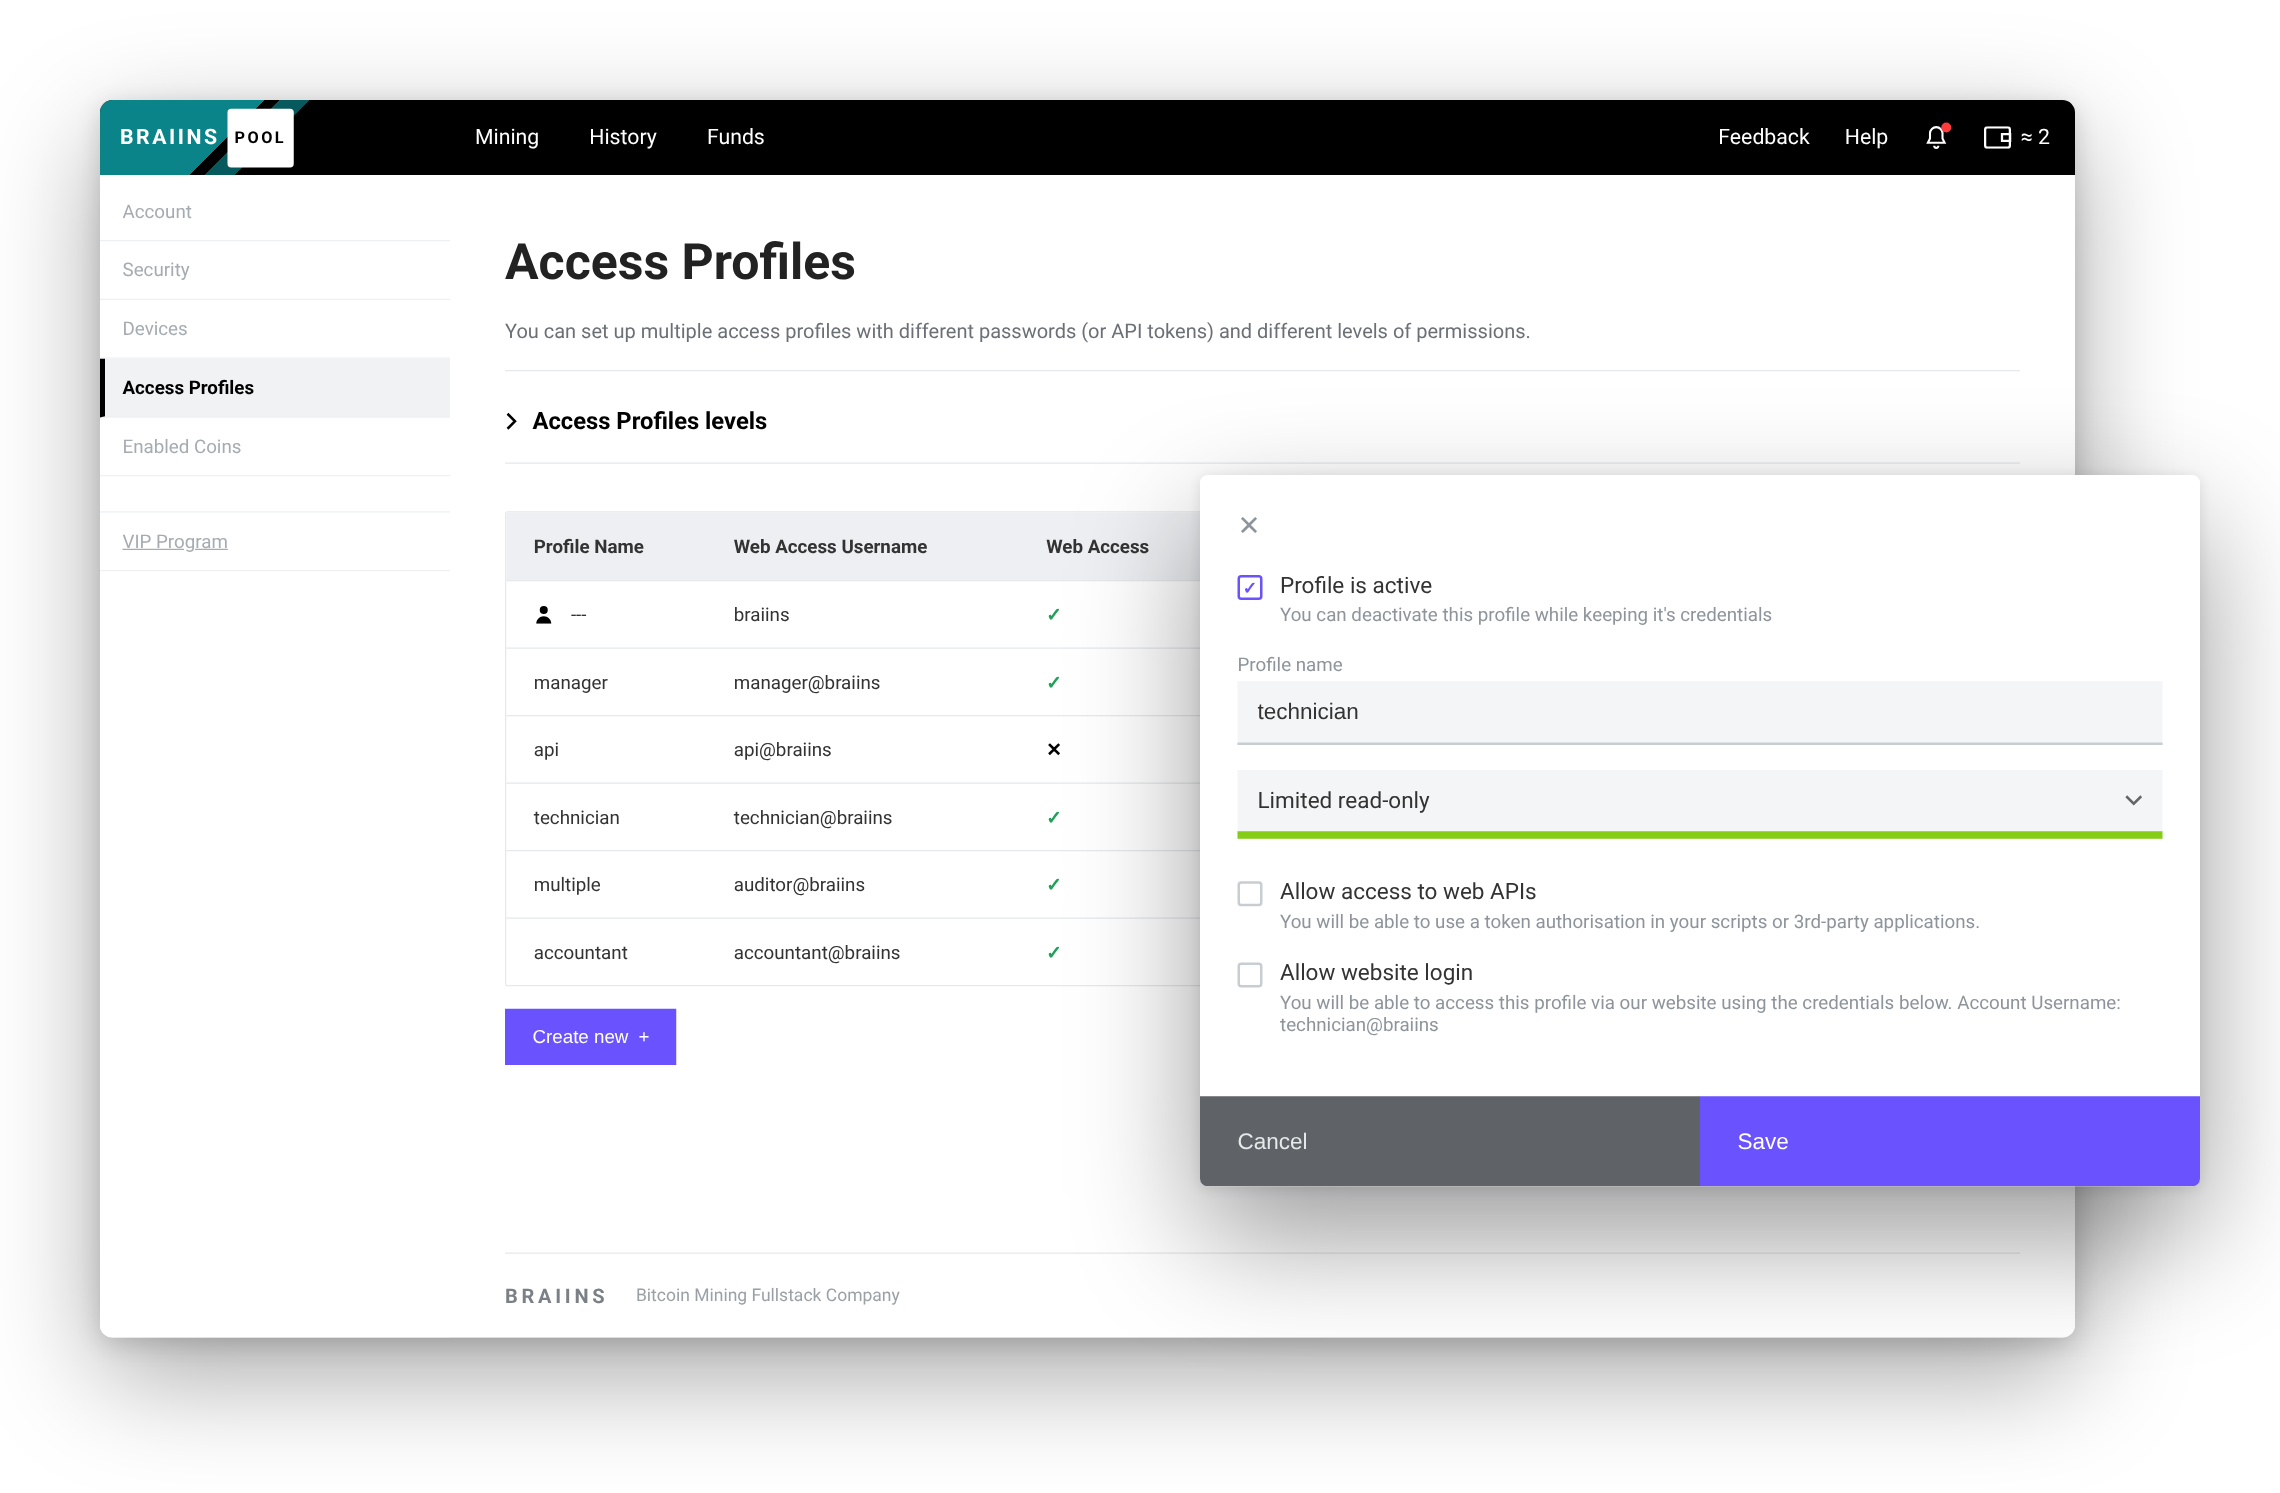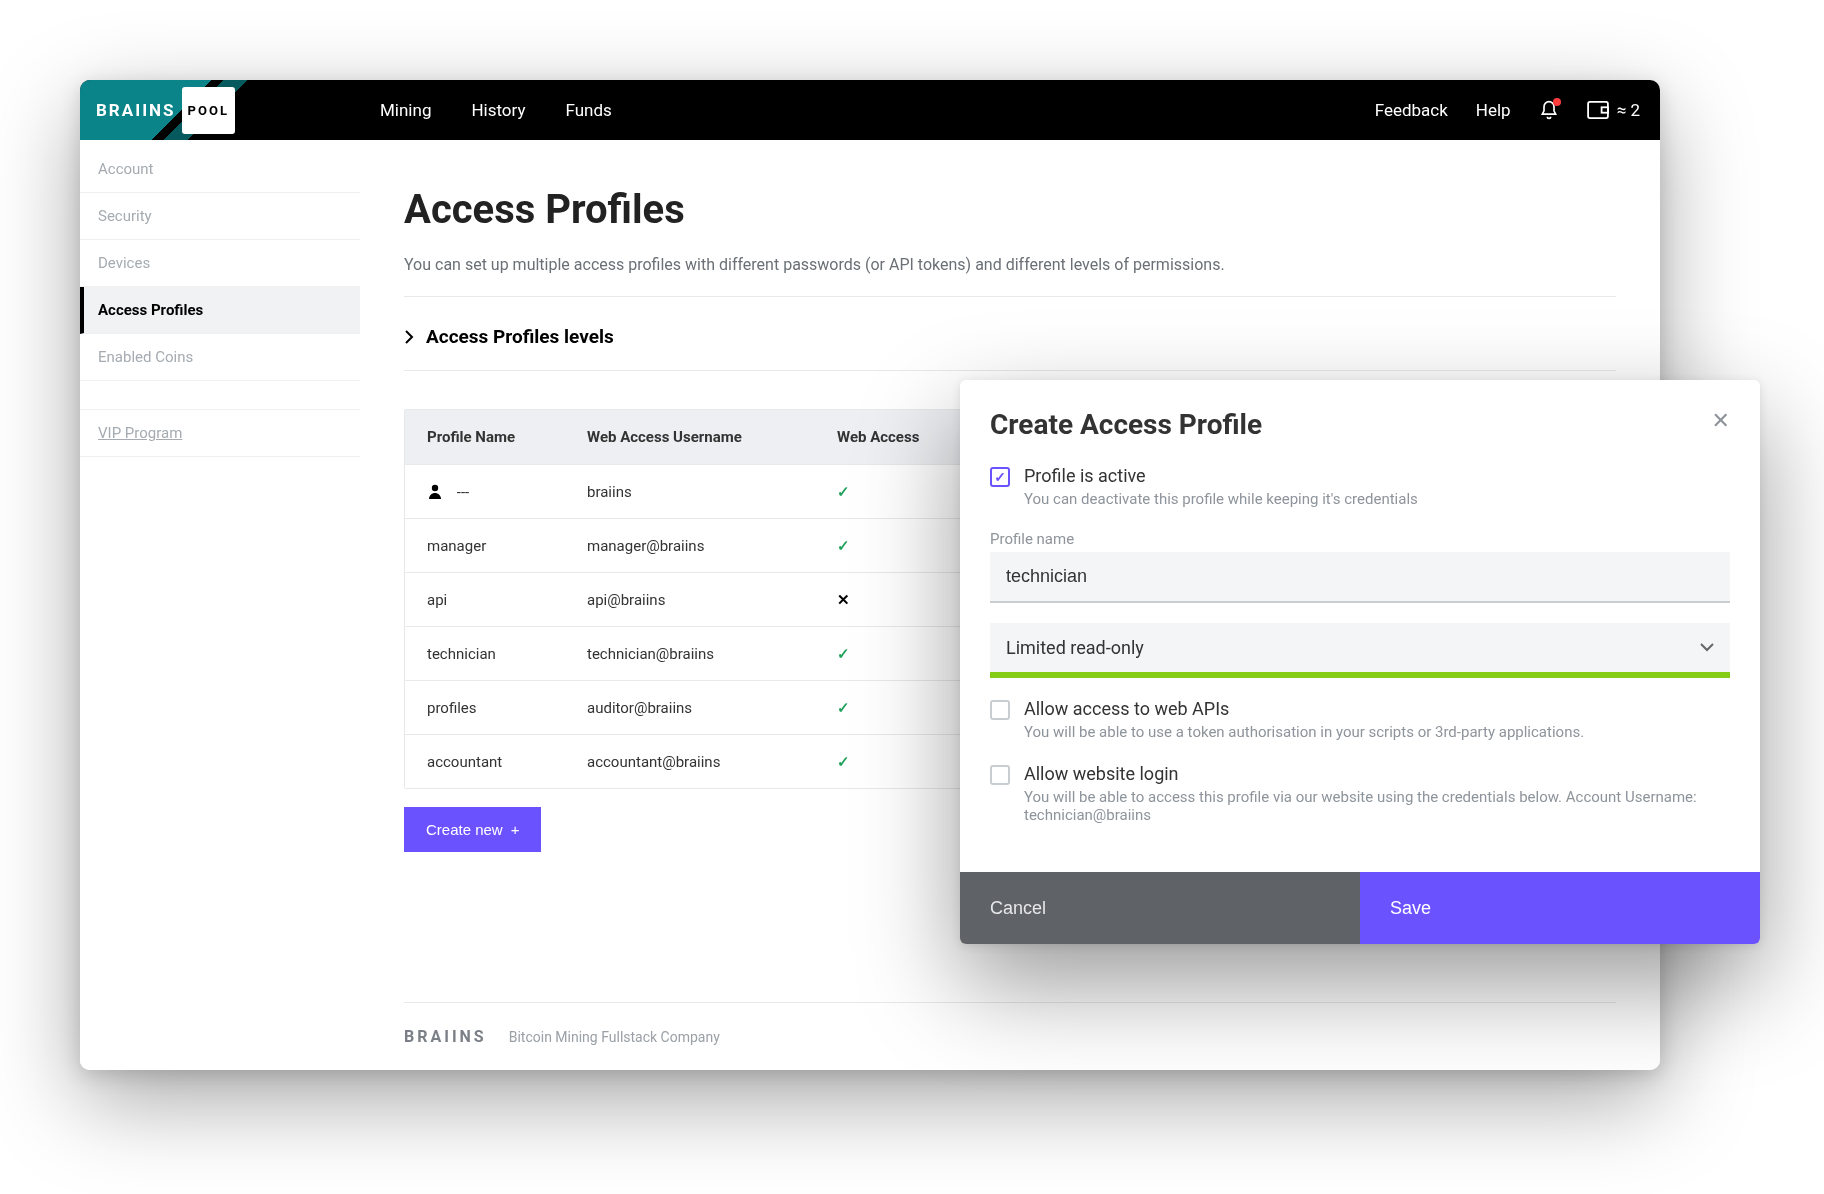--- a/index.html
+++ b/index.html
@@ -298,21 +298,21 @@
           <div class="cell cross">✕</div>
             <div></div>
         </div>
         <div class="trow">
           <div class="cell">technician</div>
           <div class="cell">technician@braiins</div>
           <div class="cell check">✓</div>
             <div></div>
         </div>
         <div class="trow">
-          <div class="cell">profiles</div>
+          <div class="cell">multiple</div>
           <div class="cell">auditor@braiins</div>
           <div class="cell check">✓</div>
             <div></div>
         </div>
         <div class="trow">
           <div class="cell">accountant</div>
           <div class="cell">accountant@braiins</div>
           <div class="cell check">✓</div>
             <div></div>
         </div>
@@ -328,21 +328,20 @@
       <div class="footer">
         <span class="flogo">BRAIINS</span>
         <span>Bitcoin Mining Fullstack Company</span>
       </div>
     </div>
   </div>
 </div>
 
 <div class="modal">
   <div class="modal-head">
-    <div class="modal-title">Create Access Profile</div>
     <div class="close-x">✕</div>
   </div>
   <div class="modal-body">
 
     <div class="form-row">
       <div class="chk checked"></div>
       <div>
         <div class="form-label">Profile is active</div>
         <div class="form-help">You can deactivate this profile while keeping it's credentials</div>
       </div>
@@ -351,21 +350,21 @@
     <div class="field-label">Profile name</div>
     <input class="text-input" value="technician" style="">
 
     <div class="select-input">
       <span>Limited read-only</span>
       <svg viewBox="0 0 14 10">
           <path d="M1 1l6 6 6-6" fill="none" stroke="#666" stroke-width="2"></path>
         </svg>
     </div>
 
-    <div class="form-row" style="margin-top:20px">
+    <div class="form-row" style="margin-top:32px">
       <div class="chk empty"></div>
       <div>
         <div class="form-label">Allow access to web APIs</div>
         <div class="form-help">You will be able to use a token authorisation in your scripts or 3rd-party applications.</div>
       </div>
     </div>
 
     <div class="form-row">
       <div class="chk empty"></div>
       <div>

